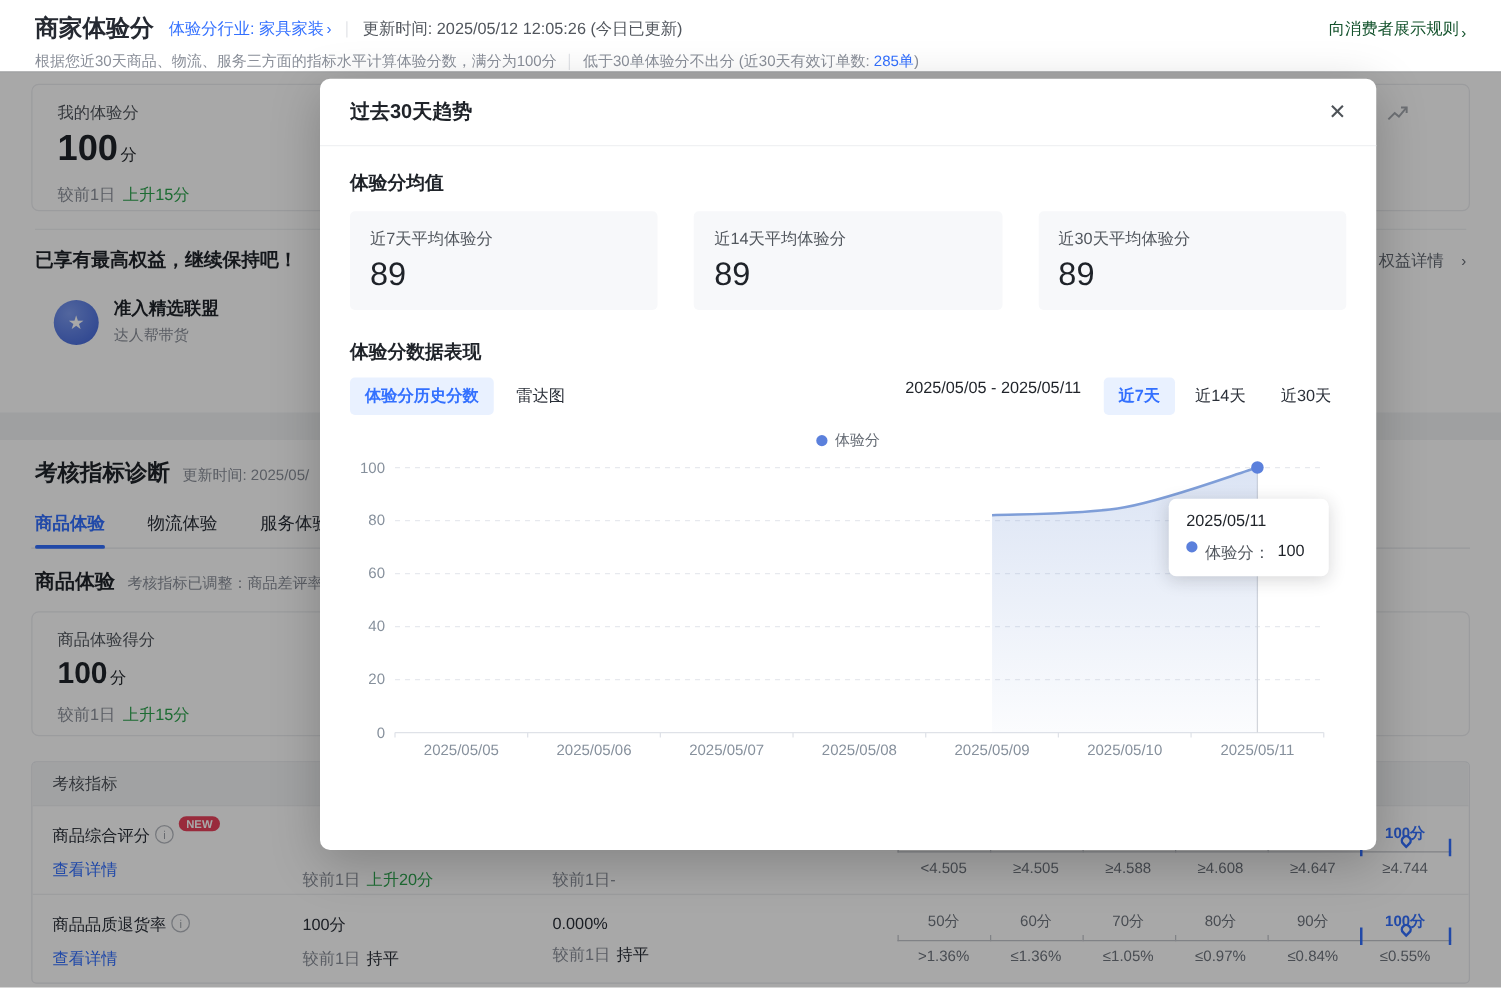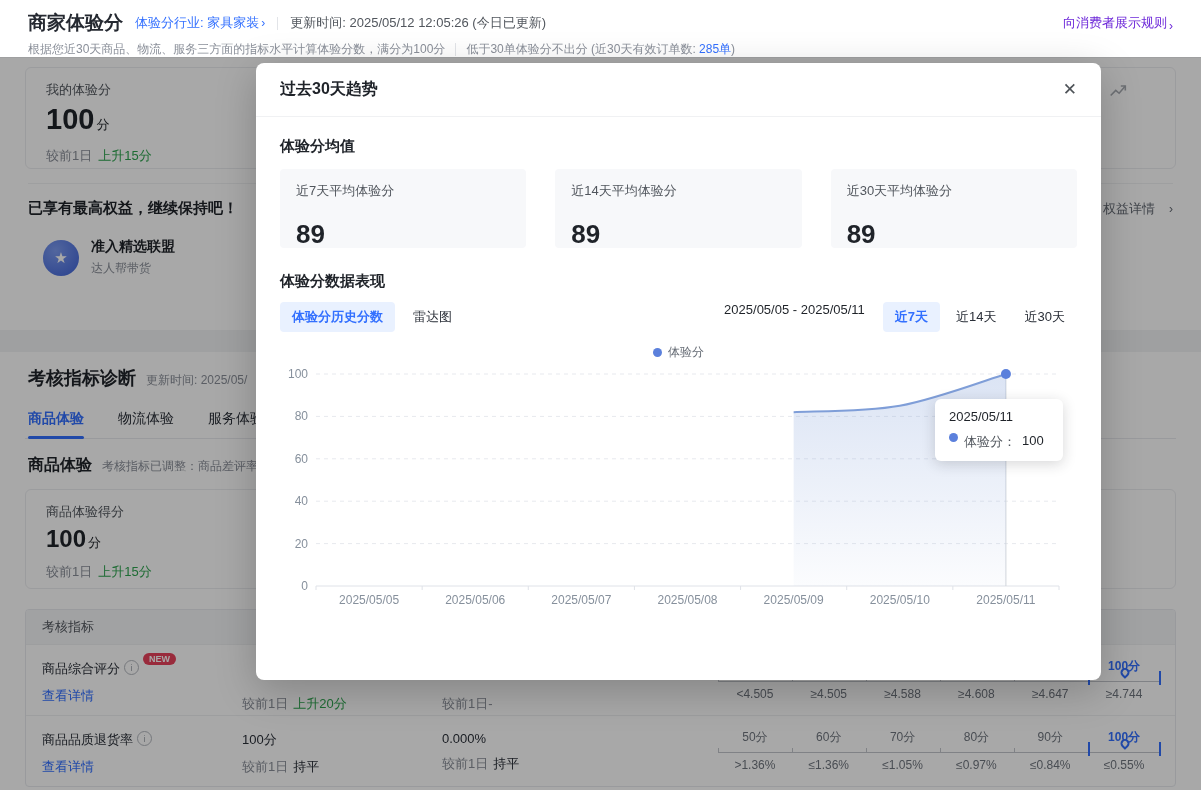--- a/index.html
+++ b/index.html
@@ -5,21 +5,21 @@
   html,body{margin:0;padding:0}
   body{width:1201px;height:800px;position:relative;overflow:hidden;background:#fff;
        font-family:"Liberation Sans","DejaVu Sans",sans-serif;color:#1f2329;}
   
   .top-header{position:absolute;top:0;left:0;right:0;height:57px;background:#fff;z-index:1;border-bottom:1px solid #f2f3f5}
   .th-row1{display:flex;align-items:center;gap:12px;padding:10px 28px 0 28px}
   .th-title{font-size:19px;font-weight:700;color:#252931}
   .th-industry{font-size:13px;color:#3370ff;cursor:pointer;display:flex;align-items:center;gap:2px}
   .vline{width:1px;height:13px;background:#e2e4e8}
   .th-updated{font-size:13px;color:#51565d}
-  .th-rules{margin-left:auto;font-size:13px;color:#6d28d9;display:flex;align-items:flex-end;gap:2px;cursor:pointer}
+  .th-rules{margin-left:auto;font-size:13px;color:#14532d;display:flex;align-items:flex-end;gap:2px;cursor:pointer}
   .chev{font-size:12px;line-height:1}
   .th-row2{display:flex;align-items:center;gap:10px;padding:5px 28px 0 28px;font-size:12px;color:#8a8f99}
   .th-row2 .blue{color:#3370ff;cursor:pointer}
   
   .bg-gap{position:absolute;left:0;right:0;top:330px;height:22px;background:#f2f3f5}
   .card-a{position:absolute;left:0;right:0;top:57px;height:273px;background:#fff;padding:10px 25px 0 25px;box-sizing:border-box}
   .score-box{position:relative;border:1px solid #ecedf0;border-radius:6px;height:102px;padding:13px 20px;box-sizing:border-box}
   .score-label{font-size:13px;color:#51565d}
   .score-value{margin-top:6px;font-size:29px;font-weight:700;color:#1f2329;line-height:1}
   .score-value .unit{font-size:13px;font-weight:400;margin-left:2px}
@@ -85,21 +85,21 @@
   .modal{position:absolute;left:256px;top:63px;width:845px;height:617px;background:#fff;border-radius:8px;
          box-shadow:0 10px 40px rgba(0,0,0,.22);z-index:6;box-sizing:border-box}
   .modal-header{height:53px;display:flex;align-items:center;padding:0 24px;border-bottom:1px solid #f0f1f3}
   .modal-title{font-size:16px;font-weight:600;color:#1f2329}
   .modal-close{margin-left:auto;font-size:17px;color:#4e5358;cursor:pointer;line-height:1}
   .modal-body{padding:20px 24px 0 24px}
   .m-sec-title{font-size:15px;font-weight:600;color:#1f2329}
   .stats-row{display:flex;gap:29px;margin-top:13px}
   .stat-card{flex:1;background:#f7f8fa;border-radius:4px;padding:13px 16px;box-sizing:border-box;height:79px}
   .stat-label{font-size:13px;color:#51565d}
-  .stat-value{margin-top:21px;font-size:26px;font-weight:700;color:#1f2329;line-height:1}
+  .stat-value{margin-top:6px;font-size:26px;font-weight:400;color:#1f2329;line-height:1}
   .perf-title{margin-top:24px}
   .controls{display:flex;align-items:center;margin-top:11px}
   .pill{font-size:13px;padding:6px 12px;border-radius:4px;color:#2a2f38;cursor:pointer}
   .pill.active{background:#e9f1ff;color:#3370ff;font-weight:600}
   .view-tabs{display:flex;gap:6px}
   .right-controls{margin-left:auto;display:flex;gap:4px}
   .date-range{font-size:13px;color:#1f2329;margin-right:14px}
   .chart-wrap{position:relative;margin-top:10px}
   .legend{display:flex;align-items:center;justify-content:center;gap:6px;height:20px}
   .legend-dot{width:9px;height:9px;border-radius:50%;background:#5b80dc}

